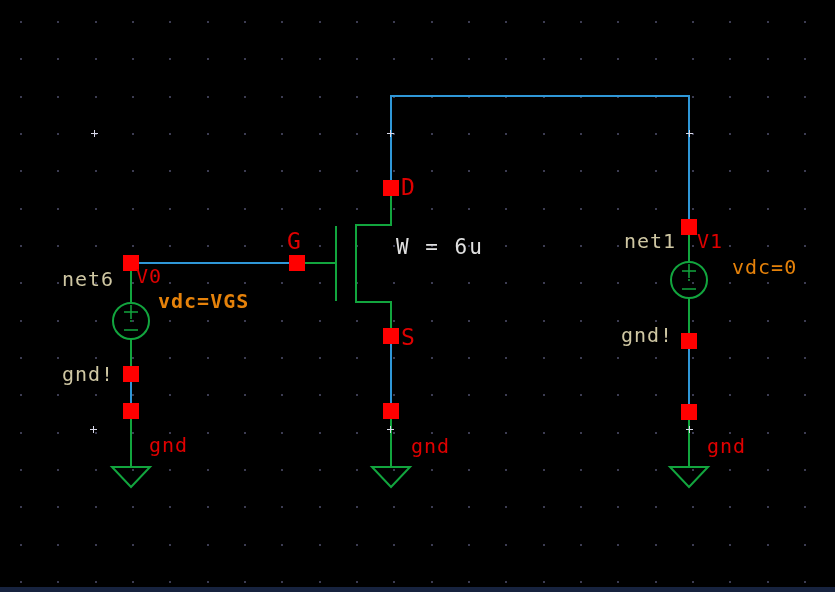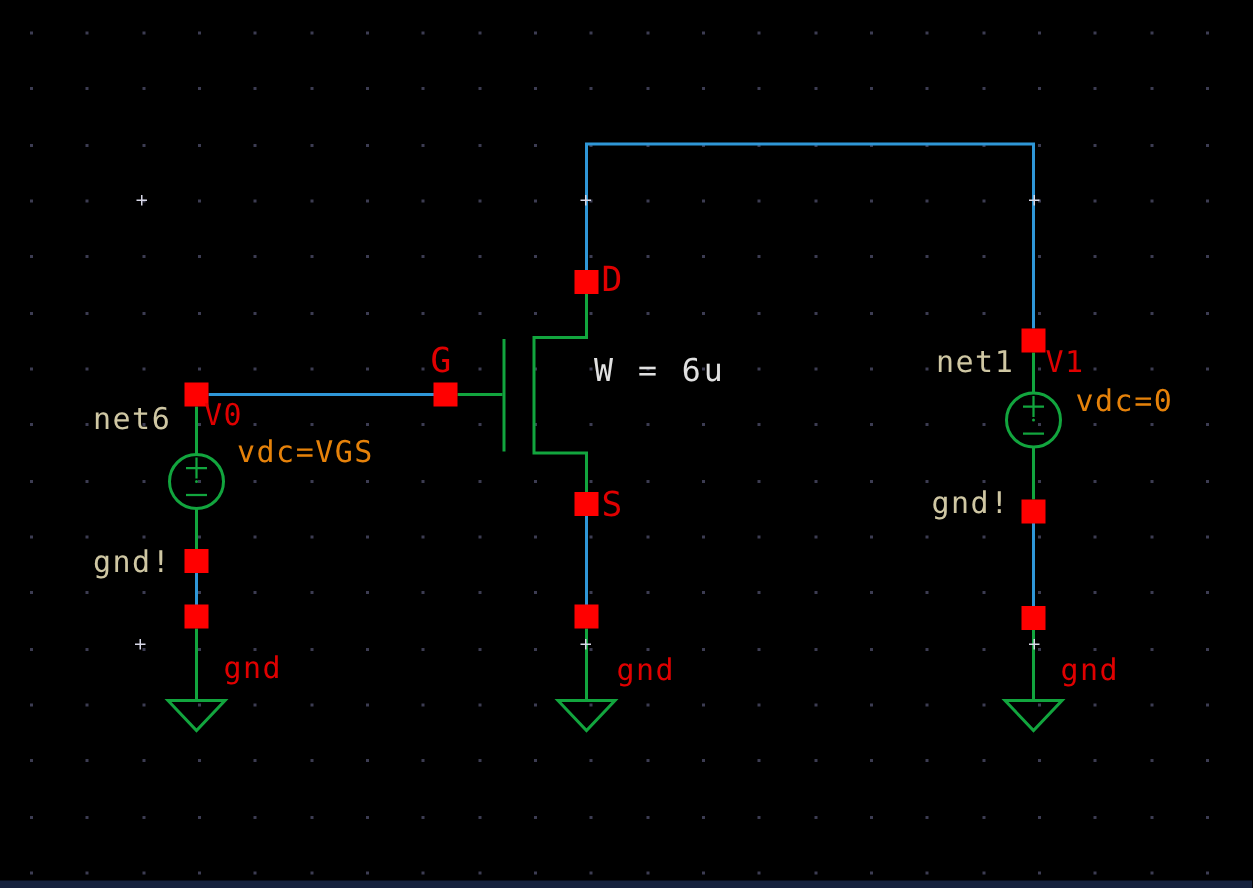--- a/index.html
+++ b/index.html
@@ -439,30 +439,30 @@
   <div class="pin" style="left:289px;top:255px;"></div>
   <div class="pin" style="left:383px;top:180px;"></div>
   <div class="pin" style="left:383px;top:328px;"></div>
   <div class="pin" style="left:383px;top:403px;"></div>
   <div class="pin" style="left:681px;top:219px;"></div>
   <div class="pin" style="left:681px;top:333px;"></div>
   <div class="pin" style="left:681px;top:404px;"></div>
 
   <div class="lbl net" style="left:62px;top:269px;">net6</div>
   <div class="lbl redlbl" style="left:136px;top:266px;">V0</div>
-  <div class="lbl param" style="left:158px;top:291px;">vdc=VGS</div>
+  <div class="lbl param" style="left:158px;top:291px;font-weight:bold;">vdc=VGS</div>
   <div class="lbl net" style="left:62px;top:364px;">gnd!</div>
   <div class="lbl redlbl" style="left:149px;top:435px;">gnd</div>
 
   <div class="lbl pinlbl" style="left:287px;top:230px;">G</div>
   <div class="lbl pinlbl" style="left:401px;top:176px;">D</div>
   <div class="lbl pinlbl" style="left:401px;top:326px;">S</div>
   <div class="lbl devparam" style="left:396px;top:237px;">W = 6u</div>
   <div class="lbl redlbl" style="left:411px;top:436px;">gnd</div>
 
   <div class="lbl net" style="left:624px;top:231px;">net1</div>
   <div class="lbl redlbl" style="left:697px;top:231px;">V1</div>
-  <div class="lbl param" style="left:717px;top:257px;">vdc=0</div>
+  <div class="lbl param" style="left:732px;top:257px;">vdc=0</div>
   <div class="lbl net" style="left:621px;top:325px;">gnd!</div>
   <div class="lbl redlbl" style="left:707px;top:436px;">gnd</div>
 
   <div class="bottom-strip"></div>
 </div>
 
 </body></html>

